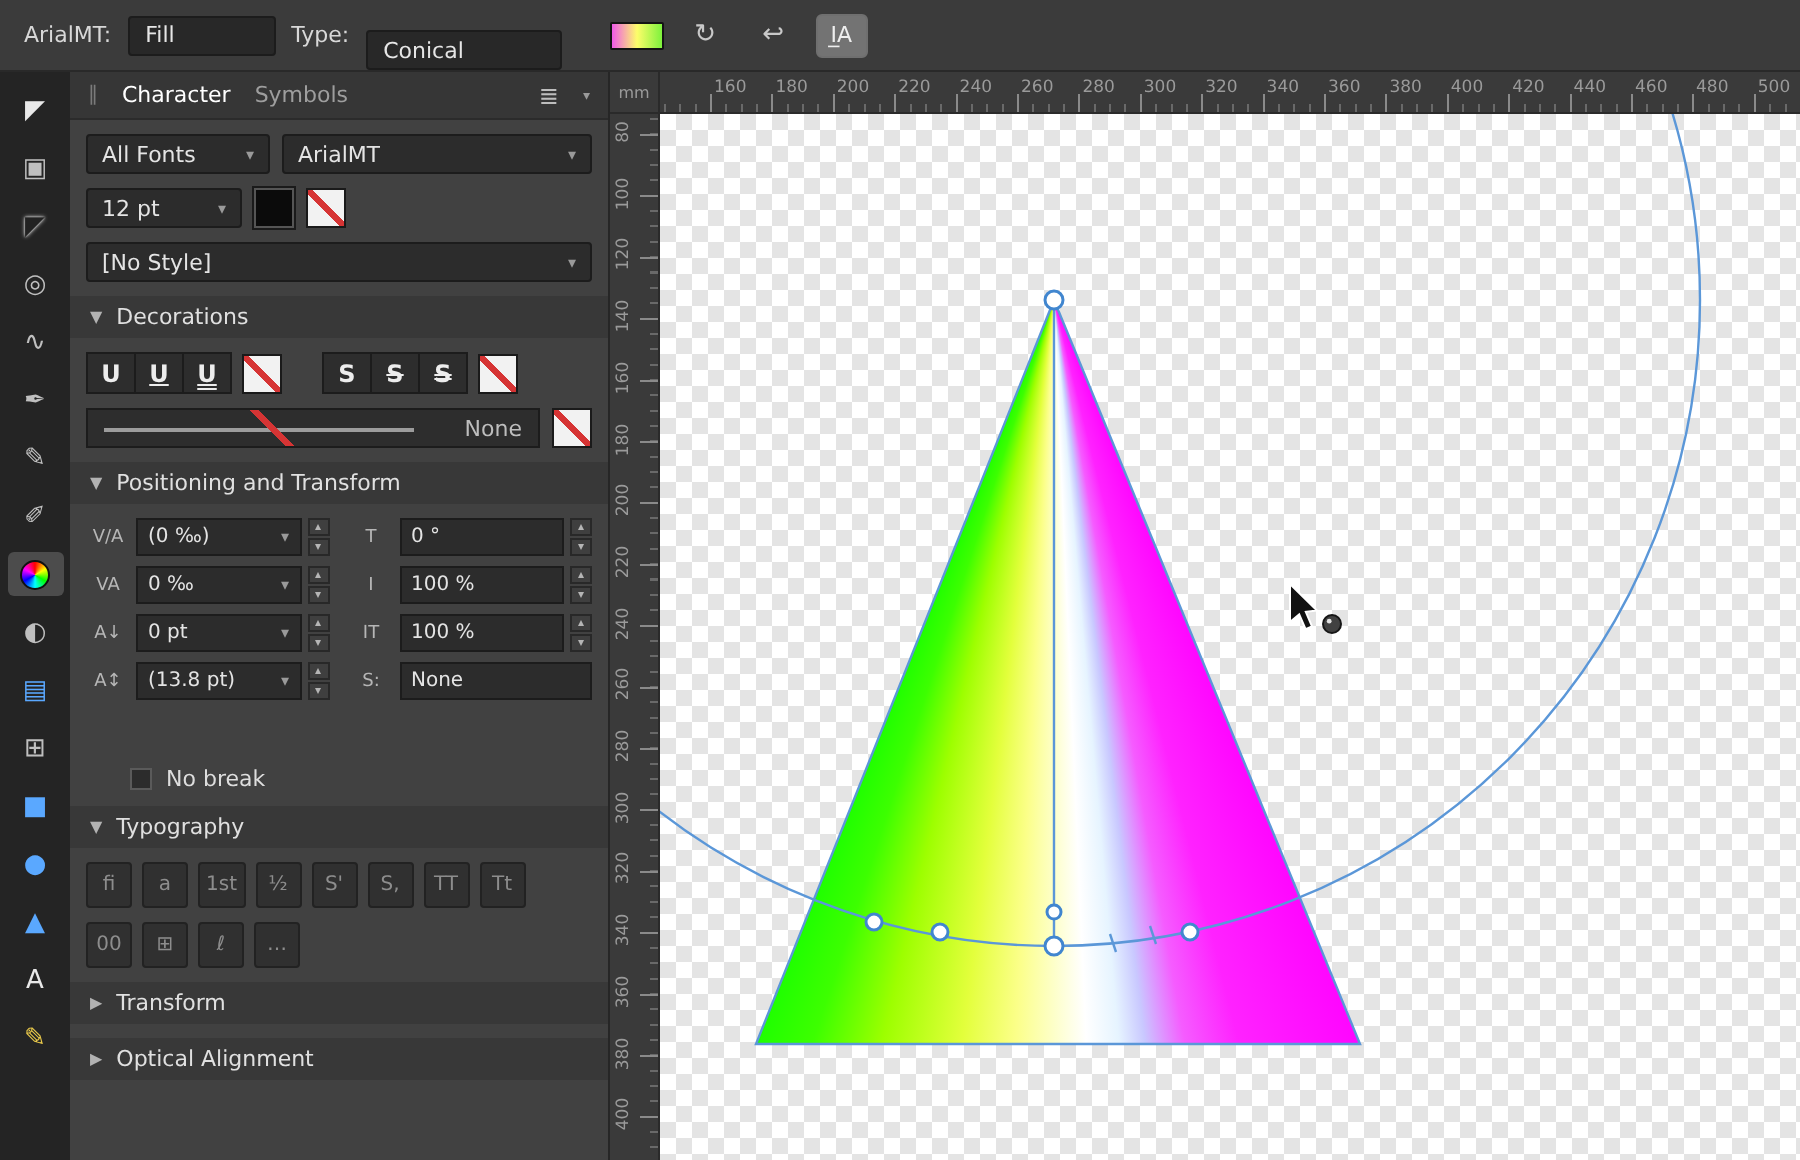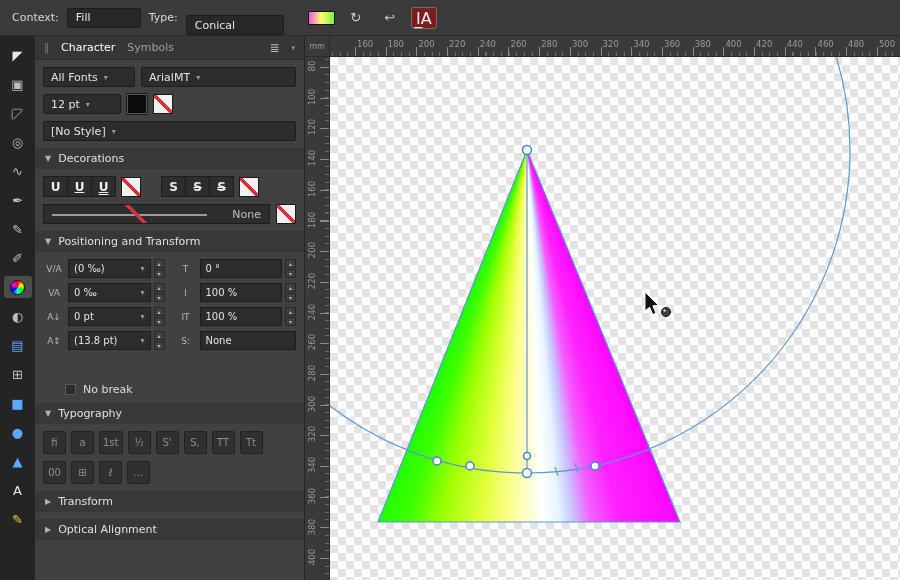--- a/index.html
+++ b/index.html
@@ -11,21 +11,21 @@
             border-bottom:1px solid #292929; display:flex; align-items:center; gap:8px;
             padding:0 12px; z-index:6; }
   .tlabel { color:#d8d8d8; }
   .tfield { background:#282828; border:1px solid #1c1c1c; border-radius:2px; height:20px;
             display:flex; align-items:center; padding:0 8px; color:#e6e6e6; }
   .tfield.ctx { width:74px; }
   .tfield.type { width:98px; margin-right:16px;margin-top:15px; }
   .gswatch { width:27px; height:14px; border:1px solid #141414; border-radius:1px; }
   .tbtn { width:26px; height:22px; display:flex; align-items:center; justify-content:center;
           color:#c8c8c8; border-radius:3px; font-size:13px; }
-  .tbtn.pressed { background:#7f1d1d; border:1px solid #6f6f6f; color:#eee; font-size:16px;align-items:flex-end; }
+  .tbtn.pressed { background:#737373; border:1px solid #6f6f6f; color:#eee; font-size:11px; }
 
   
   .toolstrip { position:absolute; left:0; top:36px; width:35px; bottom:0; background:#242424;
                display:flex; flex-direction:column; align-items:center; padding-top:8px; gap:7px; z-index:5; }
   .tool { width:28px; height:22px; display:flex; align-items:center; justify-content:center; border-radius:3px; }
   .tool.active { background:#4c4c4c; }
   .tglyph { font-size:13px; line-height:1; }
   .tglyph.outlined { text-shadow:0 0 1px #e8e8e8, 0 0 2px #e8e8e8; }
   .grad-icon { width:15px; height:15px; border-radius:50%; border:1px solid #101010;
                background:conic-gradient(#ff0000,#ffff00,#00ff00,#00ffff,#0000ff,#ff00ff,#ff0000); }
@@ -36,21 +36,21 @@
   .tabsbar { height:24px; background:#363636; border-bottom:1px solid #2b2b2b; display:flex;
              align-items:center; gap:12px; padding:0 9px; flex:none; }
   .draghandle { color:#7b7b7b; font-size:10px; }
   .tab { color:#9e9e9e; } .tab.active { color:#ffffff; }
   .tabspacer { flex:1; }
   .menuicon { color:#bdbdbd; font-size:12px; } .menuarrow { color:#9a9a9a; font-size:7px; }
 
   .pbody { padding:7px 8px 0 8px; display:flex; flex-direction:column; gap:7px; overflow:hidden; flex:1; }
   .row { display:flex; align-items:center; gap:6px; }
   .combo { background:#2c2c2c; border:1px solid #1c1c1c; border-radius:2px; height:20px;
-           display:flex; align-items:center; padding:0 7px; color:#e4e4e4; }
+           display:flex; align-items:center; justify-content:space-between; padding:0 7px; color:#e4e4e4; }
   .combo .val { white-space:nowrap; overflow:hidden; }
   .chev { color:#9a9a9a; font-size:8px; margin-left:6px; flex:none; }
   .w-collection { width:92px; flex:none; }
   .w-size { width:78px; flex:none; }
   .grow { flex:1; }
   .swatch-black { width:20px; height:20px; flex:none; background:#0b0b0b; border:1px solid #555;
                   outline:1px solid #1a1a1a; }
   .swatch-none { width:20px; height:20px; flex:none; background:#f2f2f2; border:1px solid #1a1a1a;
     background-image:linear-gradient(45deg, transparent 44%, #d63434 44%, #d63434 56%, transparent 56%); }
 
@@ -131,21 +131,21 @@
   .overlay { position:absolute; left:0; top:0; }
   .gline { fill:none; stroke:#5b97d8; stroke-width:1.2; }
   .handle { fill:#ffffff; stroke:#4186cf; stroke-width:1.5; }
 
   .cursor { position:absolute; left:312px; top:234px; z-index:8; }
 </style>
 </head>
 <body>
 
 <div class="topbar">
-  <span class="tlabel">Context:</span>
+  <span class="tlabel">ArialMT:</span>
   <div class="tfield ctx">
     <span class="val">Fill</span>
   </div>
   <span class="tlabel">Type:</span>
   <div class="tfield type">
     <span class="val">Conical</span>
   </div>
   <div class="gswatch" id="gswatch" style="background: linear-gradient(90deg, rgb(240, 90, 232), rgb(253, 253, 106), rgb(125, 242, 60));"></div>
   <div class="tbtn">
     <span>↻</span>

